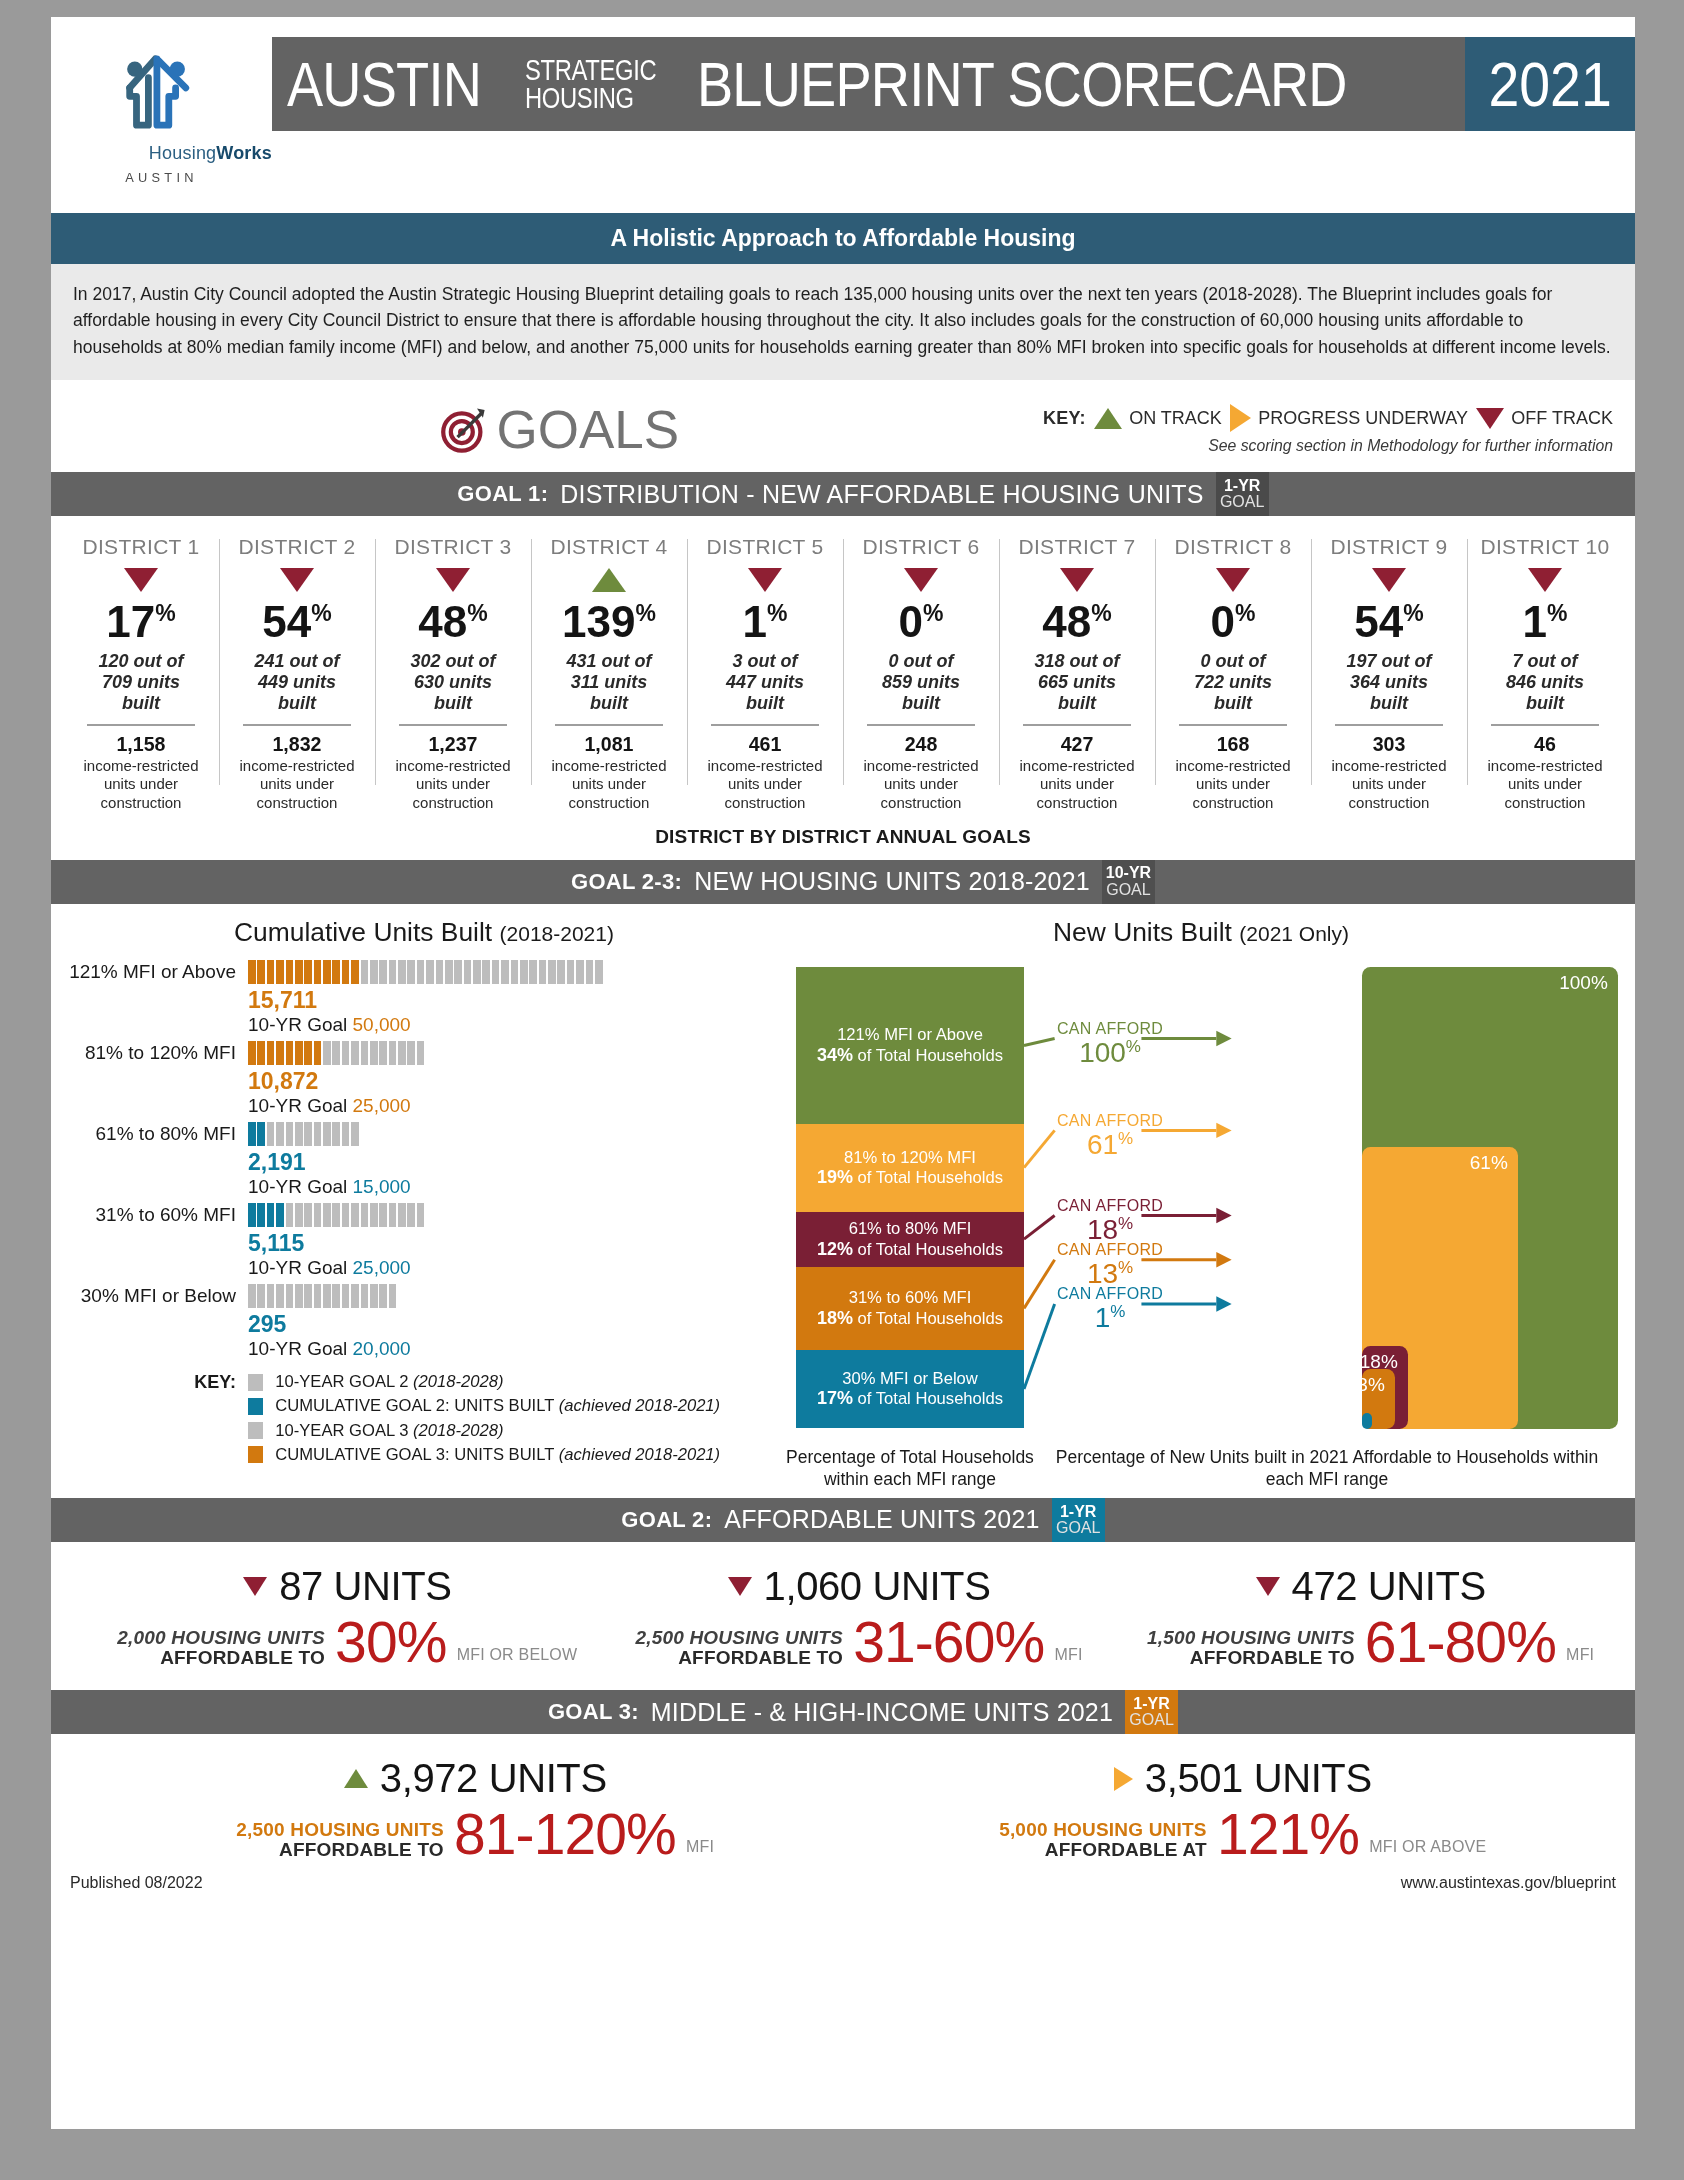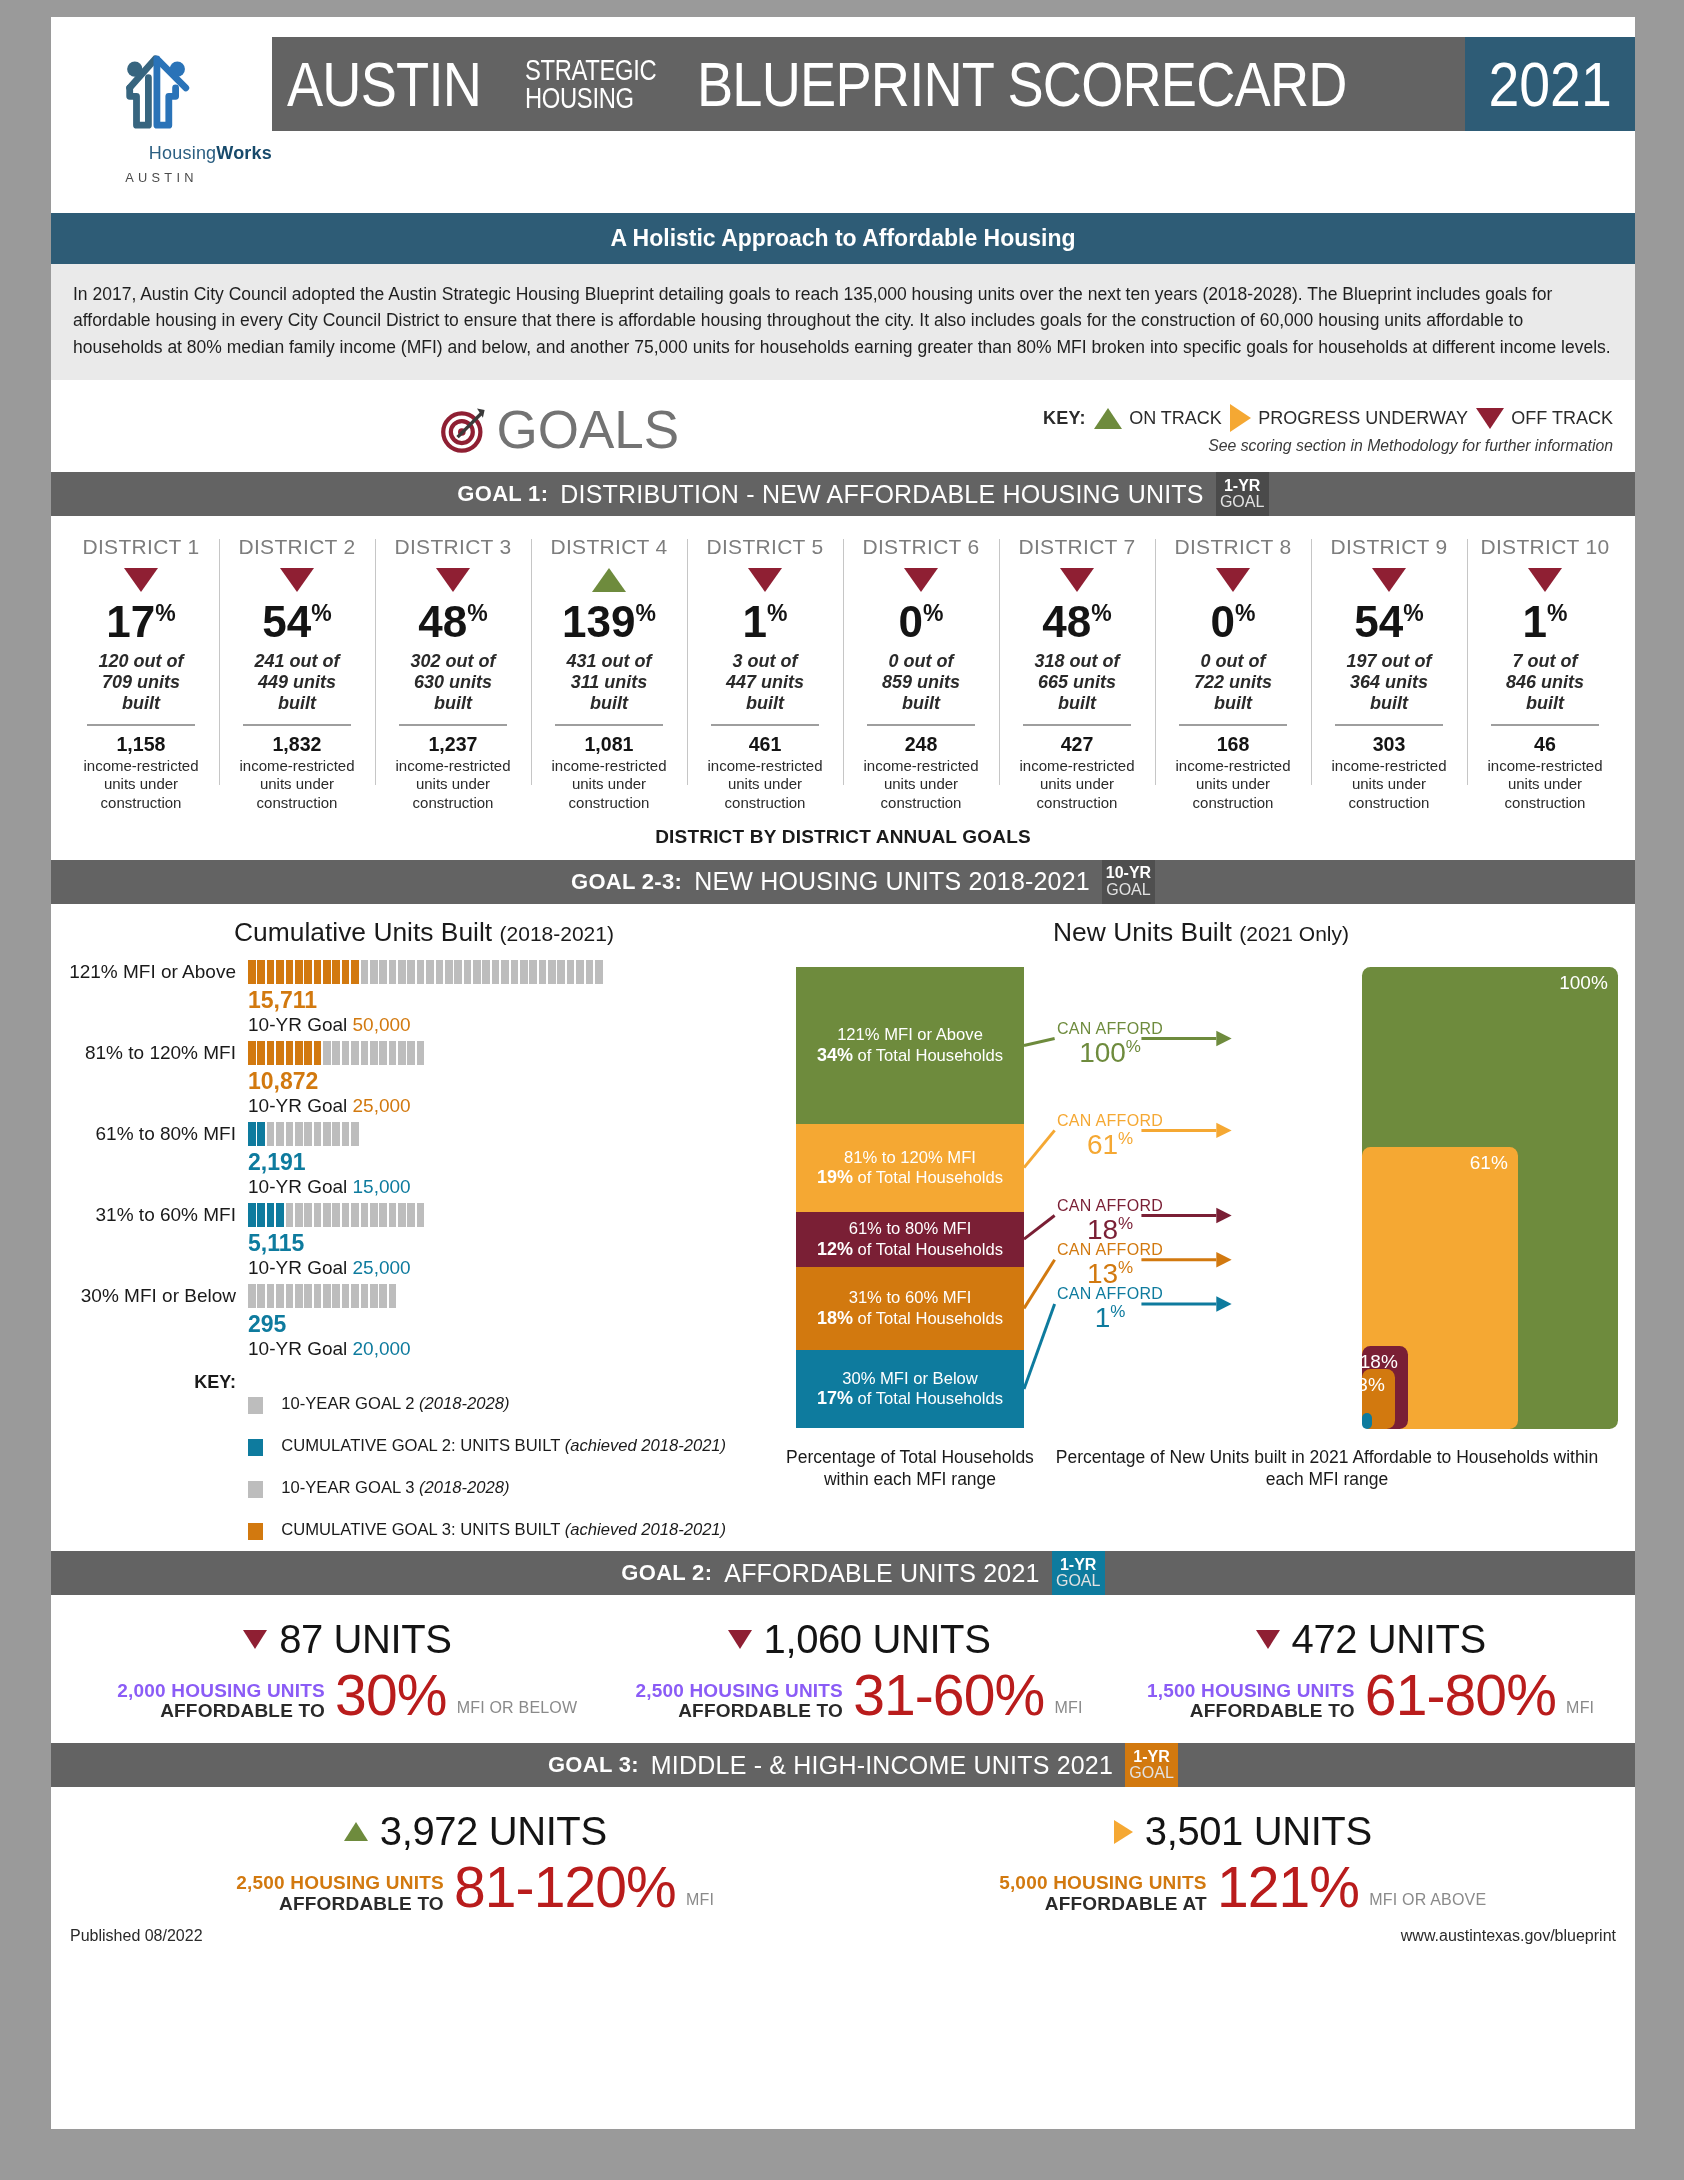--- a/index.html
+++ b/index.html
@@ -113,21 +113,21 @@
           font-family: "Liberation Sans Narrow","Liberation Sans",sans-serif; }
   .bval.o { color: #d2790f; } .bval.t { color: #0e7b9e; }
   .bgoal { font-size: 19px; color: #1a1a1a; margin-top: 2.6px;
            font-family: "Liberation Sans Narrow","Liberation Sans",sans-serif; }
   .bgoal span.o { color: #d2790f; } .bgoal span.t { color: #0e7b9e; }
 
   .ckey { display: flex; margin-top: 12px; }
   .ckey-lab { width: 184px; text-align: right; padding-right: 12px; font-size: 18px; font-weight: 700; color: #1a1a1a;
               font-family: "Liberation Sans Narrow","Liberation Sans",sans-serif; }
   .ckey-items { font-size: 0; }
-  .ckey-item { display: flex; align-items: flex-end; gap: 18px; margin-bottom: 4.3px; margin-top: 22px; }
+  .ckey-item { display: flex; align-items: center; gap: 12px; margin-bottom: 4.3px; }
   .ckey-sw { width: 15.3px; height: 17px; }
   .ckey-tx { font-size: 16.6px; color: #1a1a1a;
              font-family: "Liberation Sans Narrow","Liberation Sans",sans-serif; }
   .ckey-tx i { font-style: italic; }
 
   .flow { position: relative; height: 477px; }
   .stackbar { position: absolute; left: 12px; top: 6.8px; width: 228px; height: 462px; }
   .seg { width: 100%; display: flex; flex-direction: column; align-items: center; justify-content: center;
          color: #fff; text-align: center; line-height: 1.18; }
   .seg .s1 { font-size: 16.6px; font-family: "Liberation Sans Narrow","Liberation Sans",sans-serif; }
@@ -151,21 +151,21 @@
   
   .stats { display: flex; padding: 22px 8.5px 22px 8.5px; background: #fff; margin-left: 32px; }
   .stat { flex: 1; text-align: center; }
   .stat-top { display: flex; align-items: center; justify-content: center; gap: 12px; }
   .stat-units { font-size: 40px; color: #141414; letter-spacing: -0.4px;
                 font-family: "Liberation Sans Narrow","Liberation Sans",sans-serif; }
   .stat-bot { display: flex; align-items: flex-end; justify-content: center; gap: 10.2px; margin-top: 6.8px; }
   .stat-lines { text-align: right; line-height: 1.06; }
   .sl1 { font-size: 19px; font-weight: 700; letter-spacing: 0.2px;
          font-family: "Liberation Sans Narrow","Liberation Sans",sans-serif; }
-  .sl1.t { color: #8b5cf6; } .sl1.o { color: #d2790f; }
+  .sl1.t { color: #404040; font-style: italic; } .sl1.o { color: #d2790f; }
   .sl2 { font-size: 19px; font-weight: 700; color: #2a2a2a; letter-spacing: 0.2px;
          font-family: "Liberation Sans Narrow","Liberation Sans",sans-serif; }
   .stat-pct { font-size: 57px; color: #b91c1c; line-height: .92; letter-spacing: -0.9px;
               font-family: "Liberation Sans Narrow","Liberation Sans",sans-serif; }
   .stat-mfi { font-size: 16px; color: #8a8a8a; padding-bottom: 4.3px; letter-spacing: 0.2px;
               font-family: "Liberation Sans Narrow","Liberation Sans",sans-serif; }
   .tri-s-up { width:0;height:0;border-left:12.8px solid transparent;border-right:12.8px solid transparent;border-bottom:19.6px solid #6e8b3d; }
   .tri-s-down { width:0;height:0;border-left:12.8px solid transparent;border-right:12.8px solid transparent;border-top:19.6px solid #8f1f33; }
   .tri-s-right { width:0;height:0;border-top:12.8px solid transparent;border-bottom:12.8px solid transparent;border-left:19.6px solid #f5a833; }
 

